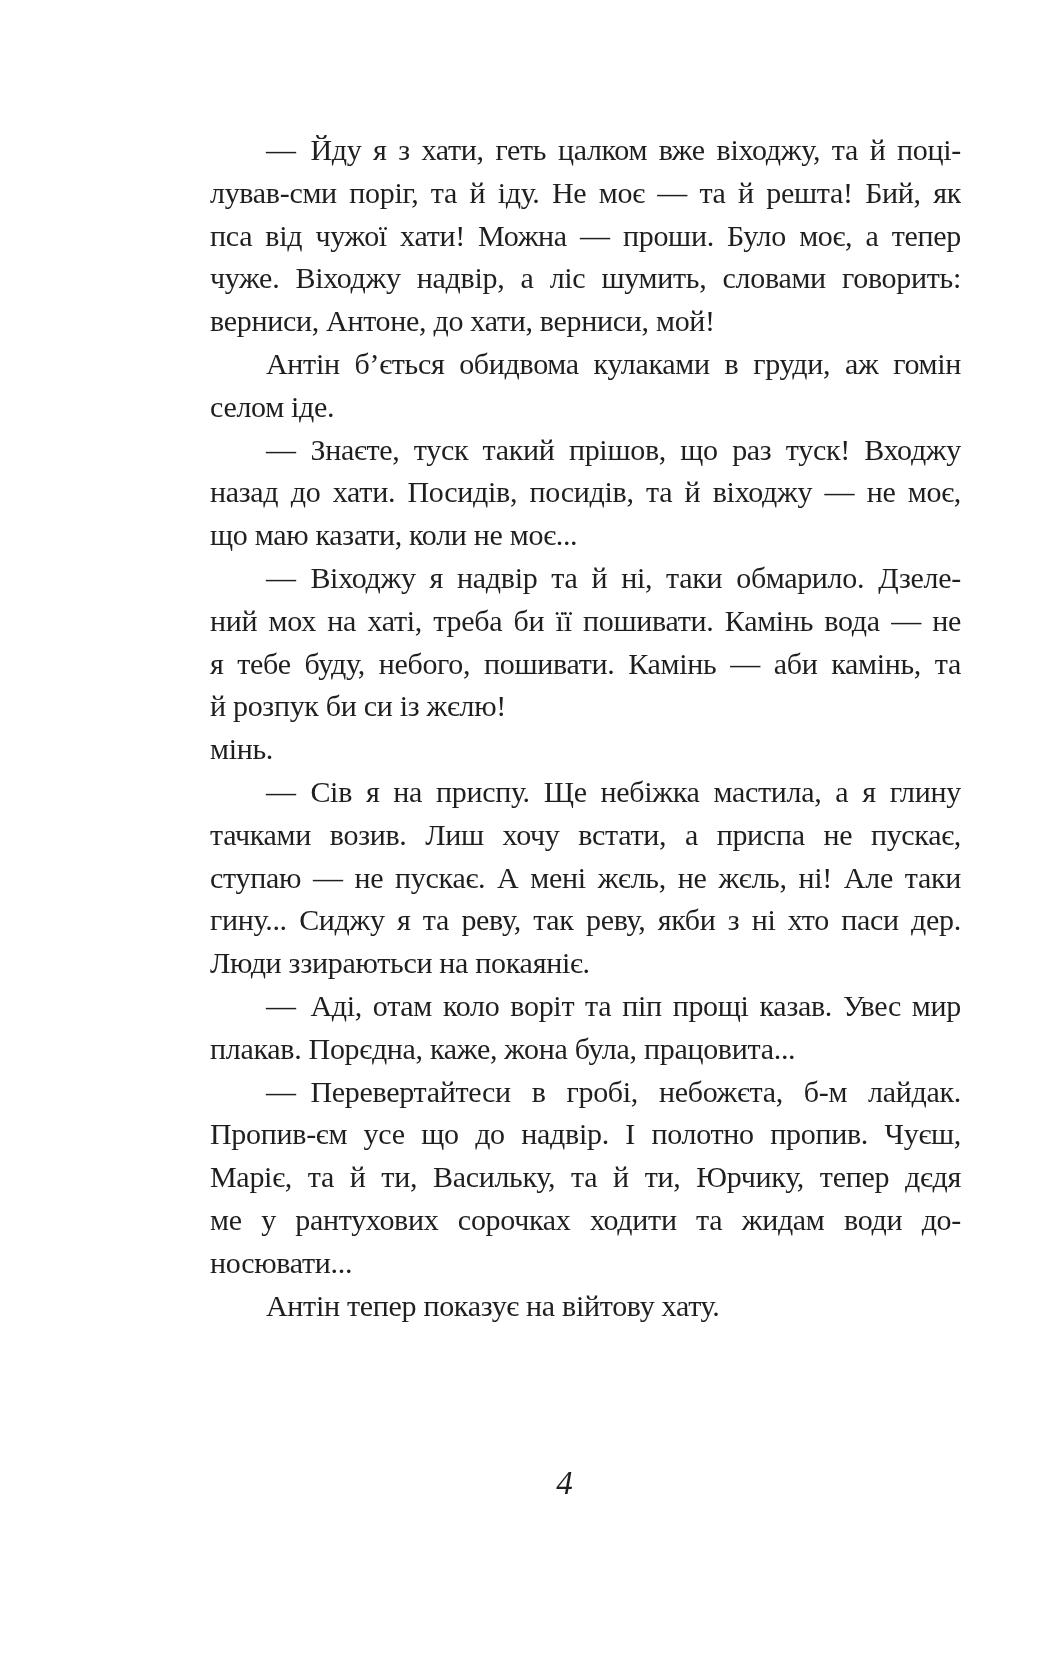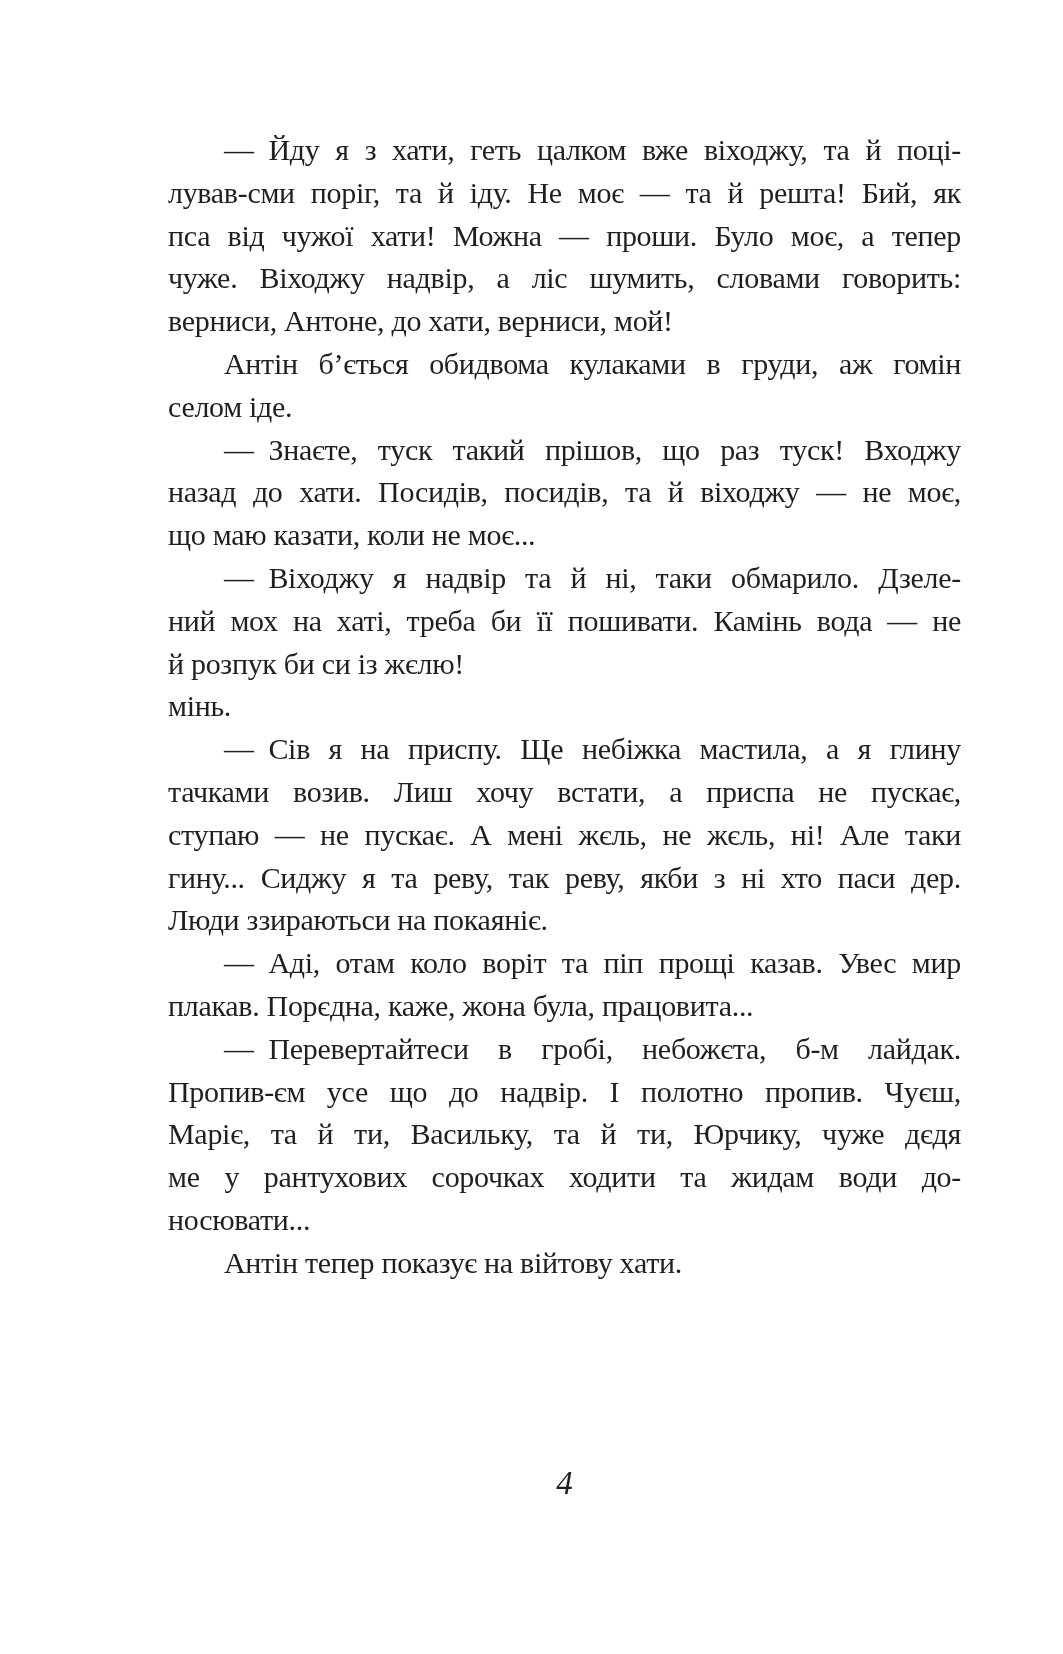--- a/index.html
+++ b/index.html
@@ -31,20 +31,21 @@
   }
   .paragraph {
     margin: 0;
     padding: 0;
   }
   .line {
     text-align: justify;
     text-align-last: justify;
     overflow: hidden;
     white-space: normal;
+    margin-left: 42px;
   }
   .line.first {
     text-indent: 56px;
   }
   .line.last {
     text-align-last: left;
   }
   .page-number {
     position: absolute;
     left: 168px;
@@ -74,41 +75,42 @@
         <div class="line last">селом іде.</div>
       </div>
       <div class="paragraph">
         <div class="line first">— Знаєте, туск такий прішов, що раз туск! Входжу</div>
         <div class="line">назад до хати. Посидів, посидів, та й віходжу — не моє,</div>
         <div class="line last">що маю казати, коли не моє...</div>
       </div>
       <div class="paragraph">
         <div class="line first">— Віходжу я надвір та й ні, таки обмарило. Дзеле-</div>
         <div class="line">ний мох на хаті, треба би її пошивати. Камінь вода — не</div>
+        <div class="line">я тебе буду, небого, пошивати. Камінь — аби камінь, та</div>
         <div class="line last">й розпук би си із жєлю!</div>
       </div>
       <div class="paragraph">
         <div class="line last">мінь.</div>
       </div>
       <div class="paragraph">
         <div class="line first">— Сів я на приспу. Ще небіжка мастила, а я глину</div>
         <div class="line">тачками возив. Лиш хочу встати, а приспа не пускає,</div>
         <div class="line">ступаю — не пускає. А мені жєль, не жєль, ні! Але таки</div>
         <div class="line">гину... Сиджу я та реву, так реву, якби з ні хто паси дер.</div>
         <div class="line last">Люди ззираютьси на покаяніє.</div>
       </div>
       <div class="paragraph">
         <div class="line first">— Аді, отам коло воріт та піп прощі казав. Увес мир</div>
         <div class="line last">плакав. Порєдна, каже, жона була, працовита...</div>
       </div>
       <div class="paragraph">
         <div class="line first">— Перевертайтеси в гробі, небожєта, б-м лайдак.</div>
         <div class="line">Пропив-єм усе що до надвір. І полотно пропив. Чуєш,</div>
-        <div class="line">Маріє, та й ти, Васильку, та й ти, Юрчику, чуже дєдя</div>
+        <div class="line">Маріє, та й ти, Васильку, та й ти, Юрчику, тепер дєдя</div>
         <div class="line">ме у рантухових сорочках ходити та жидам води до-</div>
         <div class="line last">носювати...</div>
       </div>
       <div class="paragraph">
-        <div class="line first last">Антін тепер показує на війтову хати.</div>
+        <div class="line first last">Антін тепер показує на війтову хату.</div>
       </div>
     </div>
   <div class="page-number">4</div>
 </div>
 
 </body></html>

